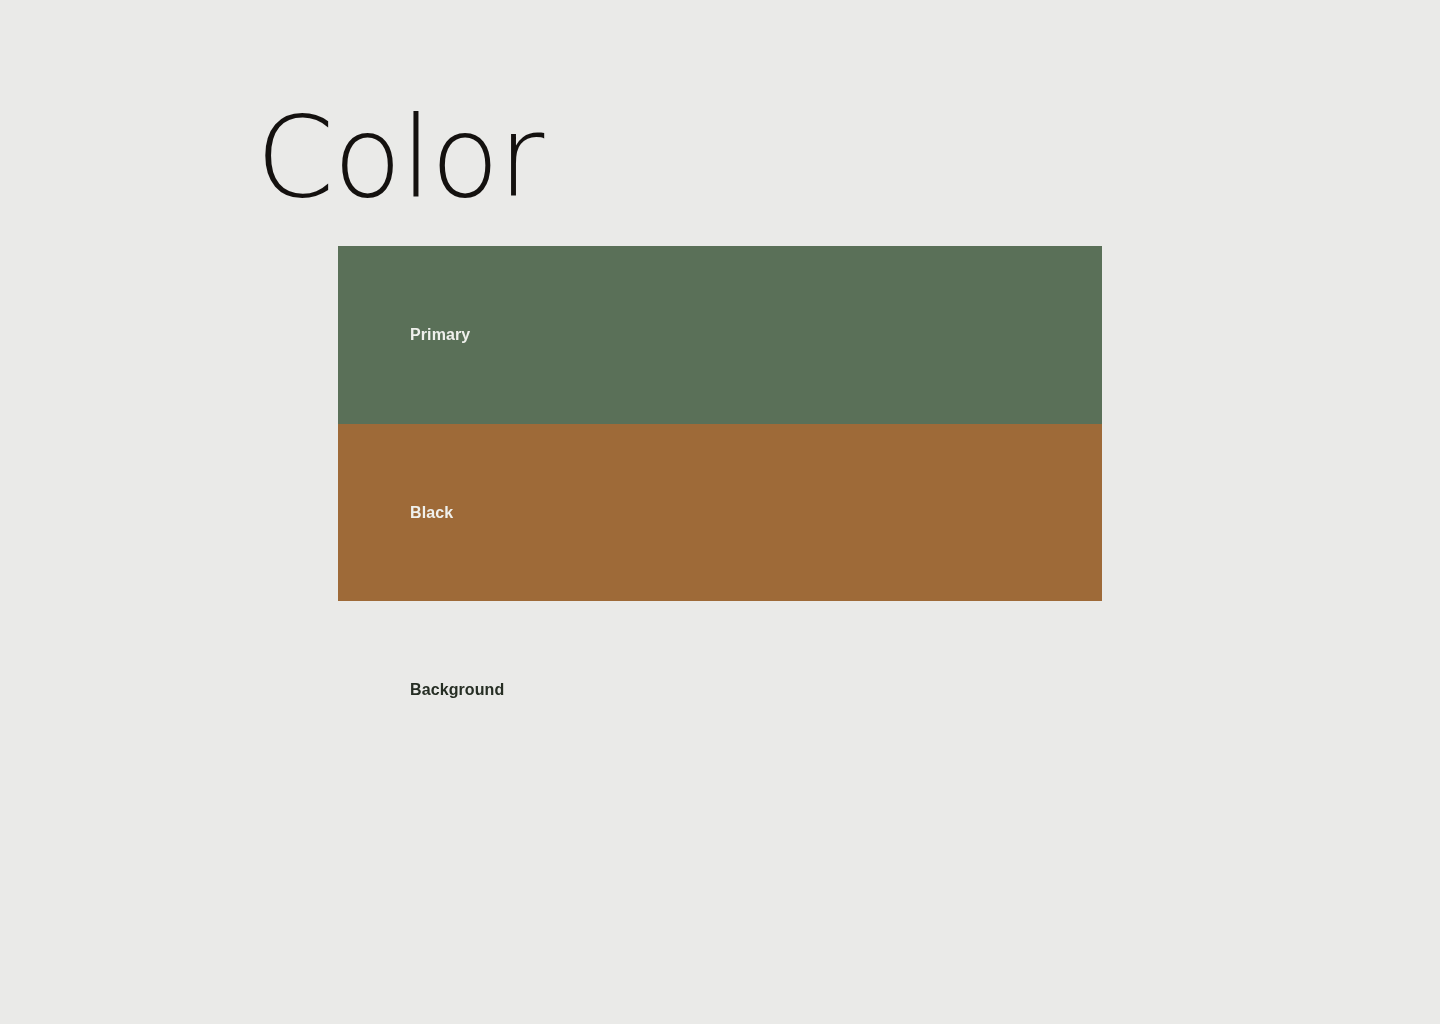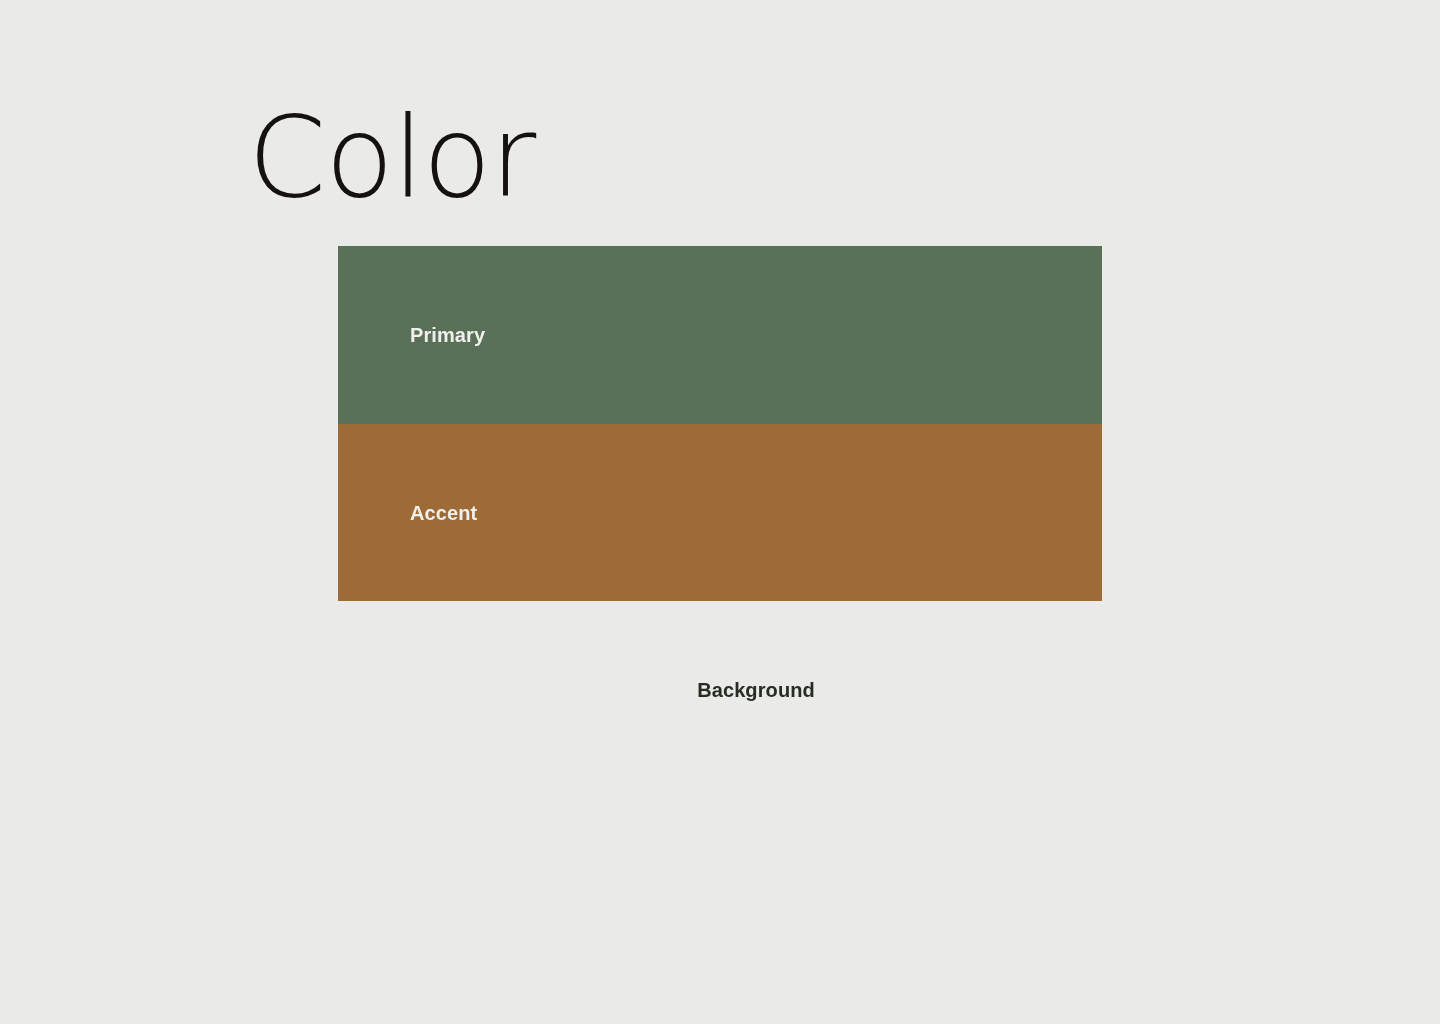--- a/index.html
+++ b/index.html
@@ -10,21 +10,21 @@
     width: 1440px;
     height: 1024px;
     background: #eaeae8;
     font-family: "Liberation Sans", sans-serif;
     overflow: hidden;
     position: relative;
   }
 
   #page-title {
     position: absolute;
-    left: 248px;
+    left: 256px;
     top: 18px;
     font-family: "DejaVu Sans", sans-serif;
     font-size: 112px;
     font-weight: 100;
     line-height: 1.15;
     letter-spacing: -1px;
     color: #14110f;
     -webkit-font-smoothing: antialiased;
     white-space: nowrap;
   }
@@ -43,41 +43,41 @@
   .swatch-row {
     flex: 1 1 0;
     display: flex;
     align-items: center;
     box-sizing: border-box;
     padding-left: 72px;
   }
 
   .swatch-label {
     font-family: "Liberation Sans", sans-serif;
-    font-size: 20px;
+    font-size: 16px;
     font-weight: bold;
     letter-spacing: 0.1px;
     line-height: 1;
     -webkit-font-smoothing: antialiased;
   }
 </style>
 </head>
 <body style="background: rgb(234, 234, 232);">
 
 <h1 id="page-title" style="color: rgb(20, 17, 15);">Color</h1>
 
 <section id="swatch-card">
 
   <div class="swatch-row" style="background: rgb(90, 112, 88);">
     <span class="swatch-label" style="color: rgb(239, 240, 236);">Primary</span>
   </div>
 
   <div class="swatch-row" style="background: rgb(158, 106, 56);">
-    <span class="swatch-label" style="color: rgb(239, 240, 236);">Accent</span>
+    <span class="swatch-label" style="color: rgb(239, 240, 236);">Black</span>
   </div>
 
-  <div class="swatch-row" style="background: rgb(234, 234, 232); justify-content: center;">
+  <div class="swatch-row" style="background: rgb(234, 234, 232);">
     <span class="swatch-label" style="color: rgb(38, 46, 36);">Background</span>
   </div>
 
 
 
 </section>
 
 </body></html>

